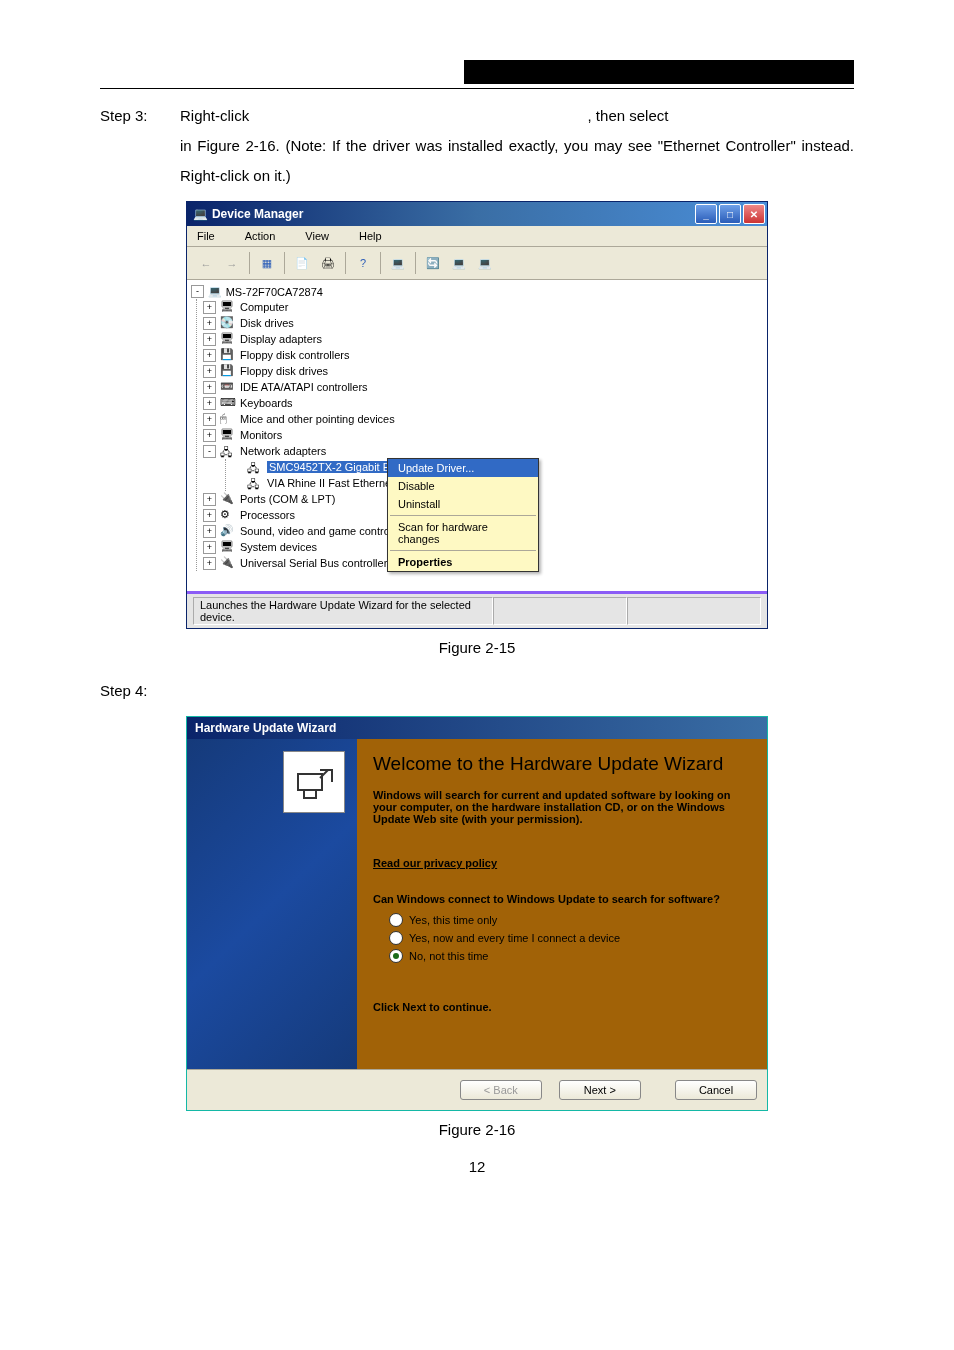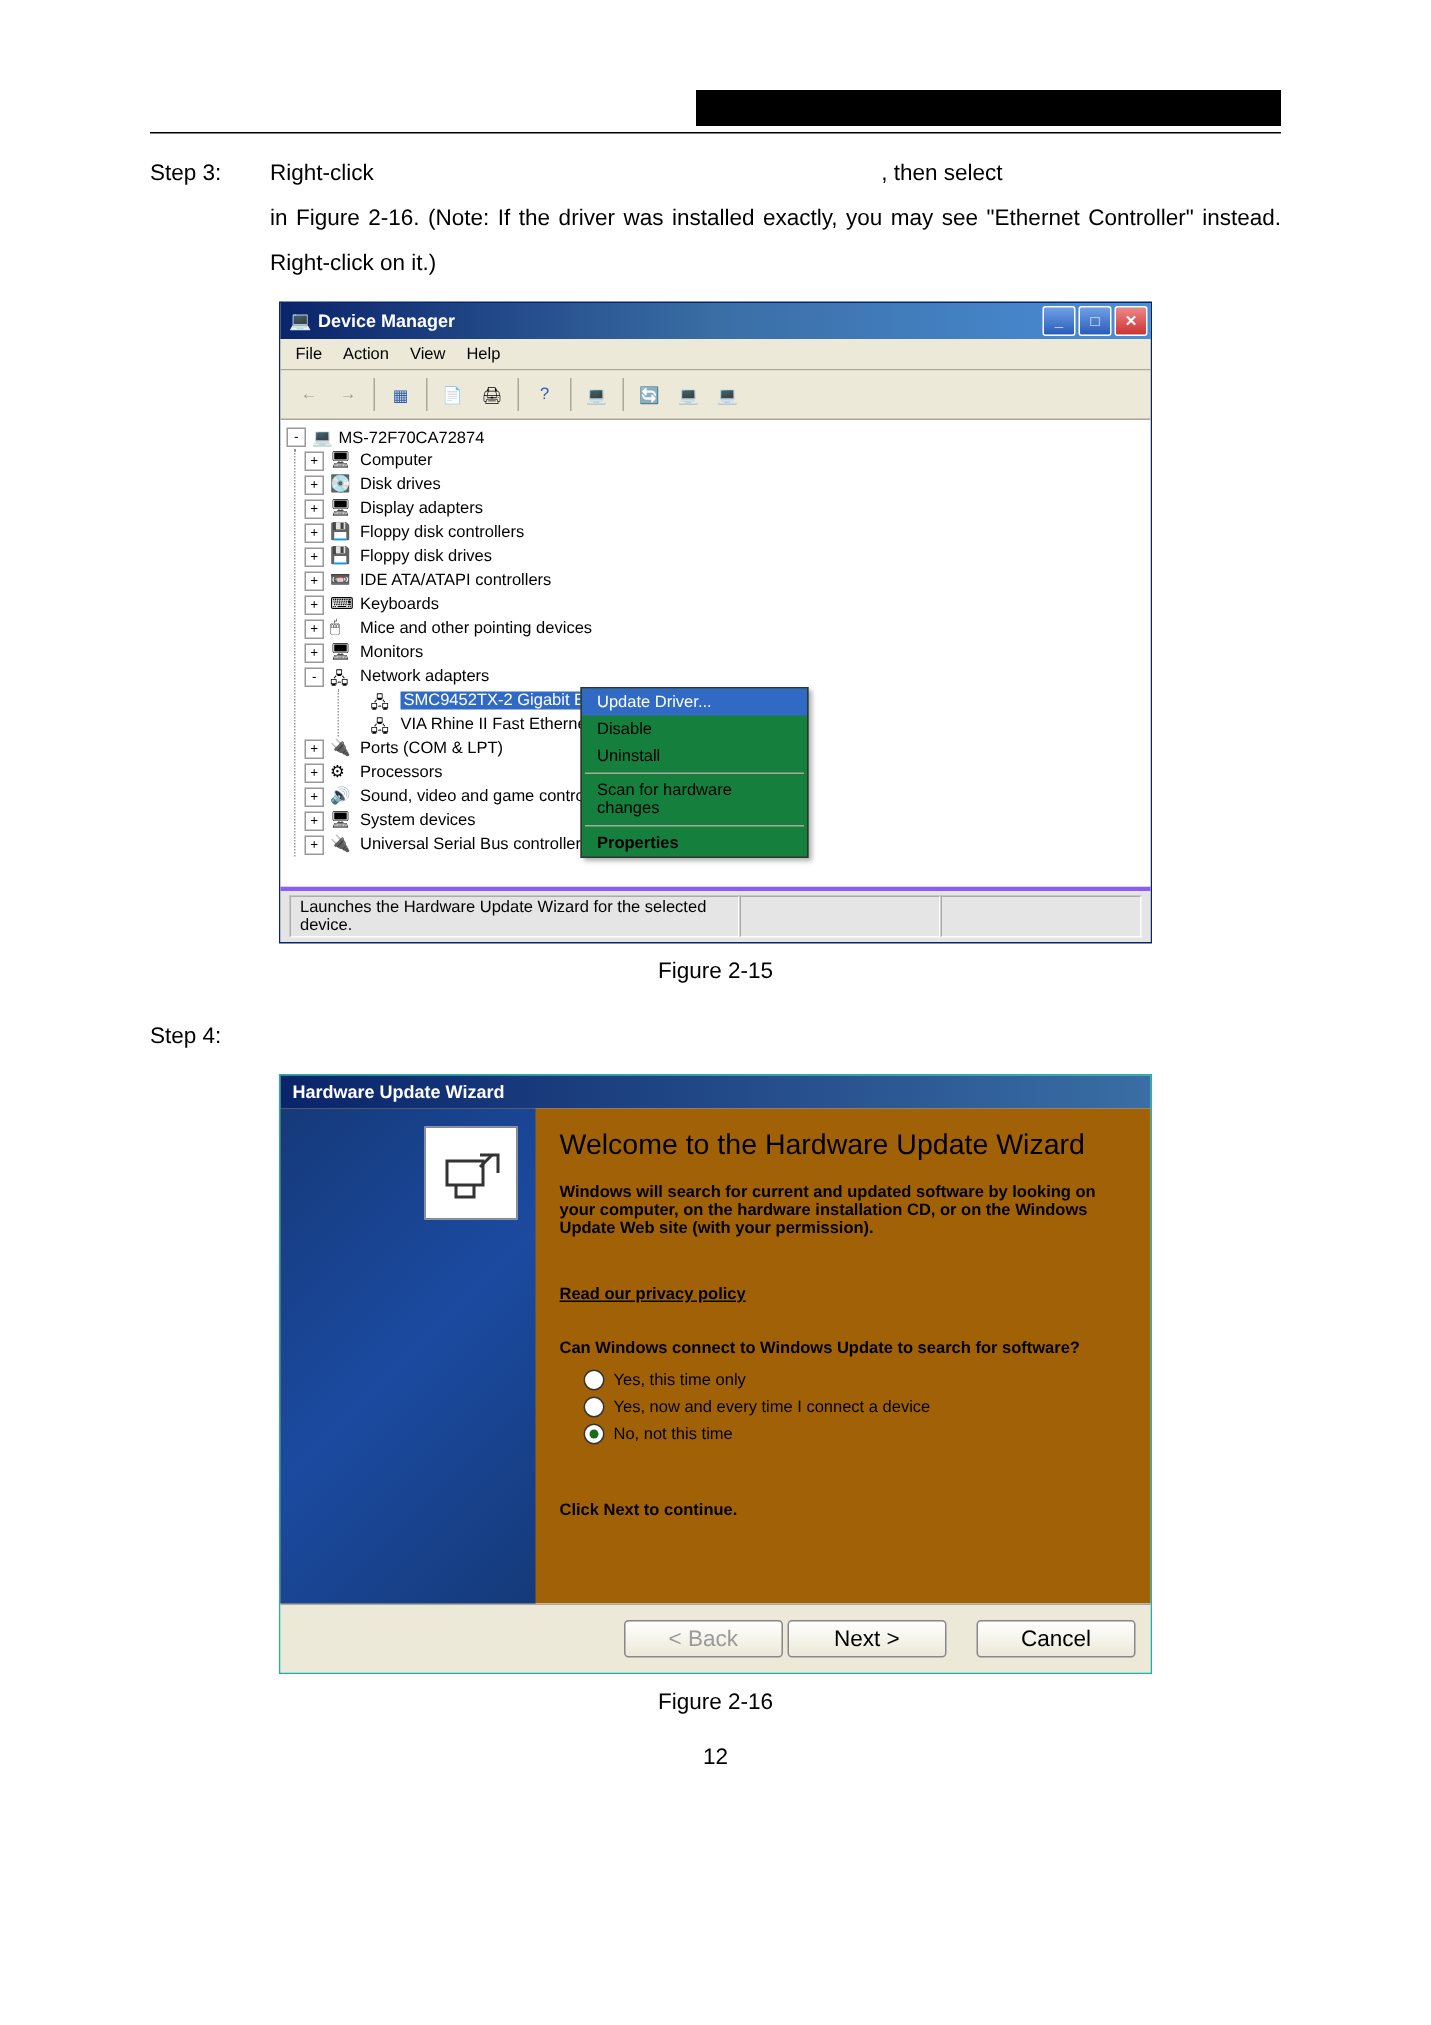--- a/index.html
+++ b/index.html
@@ -86,21 +86,21 @@
   .win-btn {
     width: 20px; height: 18px;
     display: inline-flex; align-items: center; justify-content: center;
     border: 1px solid #fff; background: linear-gradient(#6fa0e8,#2a5cb8);
     color: #fff; font-weight: bold; font-size: 10px;
     border-radius: 2px;
   }
   .win-btn.close { background: linear-gradient(#e88,#c33); }
   .dm-menubar {
     display: flex;
-    gap: 14px;
+    gap: 30px;
     padding: 4px 10px;
     background: #ece9d8;
     border-bottom: 1px solid #aca899;
     font-size: 11px;
   }
   .dm-toolbar {
     display: flex;
     align-items: center;
     gap: 0;
     padding: 4px 6px;
@@ -127,21 +127,21 @@
   .ind { display:inline-block; }
   .ticon { width:16px; height:14px; display:inline-block; }
   .node-label { font-size: 11px; }
   .selected { background:#316ac5; color:#fff; padding:0 2px; }
   .dotted { border-left: 1px dotted #999; margin-left: 5px; padding-left: 6px; }
   .ctx-menu {
     position: absolute;
     left: 200px;
     top: 178px;
     width: 150px;
-    background: #15803d;
+    background: #fef9c3;
     border: 1px solid #333;
     box-shadow: 2px 2px 3px rgba(0,0,0,0.3);
     z-index: 5;
     font-size: 11px;
   }
   .ctx-item {
     padding: 3px 10px;
   }
   .ctx-item.sel { background:#316ac5; color:#fff; }
   .ctx-sep { border-top:1px solid #aca899; margin:2px 2px; }
@@ -205,26 +205,26 @@
   .wiz-footer {
     background:#ece9d8;
     padding: 10px;
     text-align: right;
     border-top: 1px solid #aca899;
   }
   .wiz-btn {
     display:inline-block;
     width: 80px;
     text-align:center;
-    padding: 3px 12px;
-    font-size: 15px;
+    padding: 3px 0;
+    font-size: 11px;
     background: linear-gradient(#fff,#ece9d8);
     border: 1px solid #888;
     border-radius: 3px;
-    margin-left: 0;
+    margin-left: 14px;
   }
   .wiz-btn.disabled { color:#999; }
 </style>
 </head>
 <body>
 
 <div class="page">
 
   <div class="header-line">
     <div class="header-black"></div>

